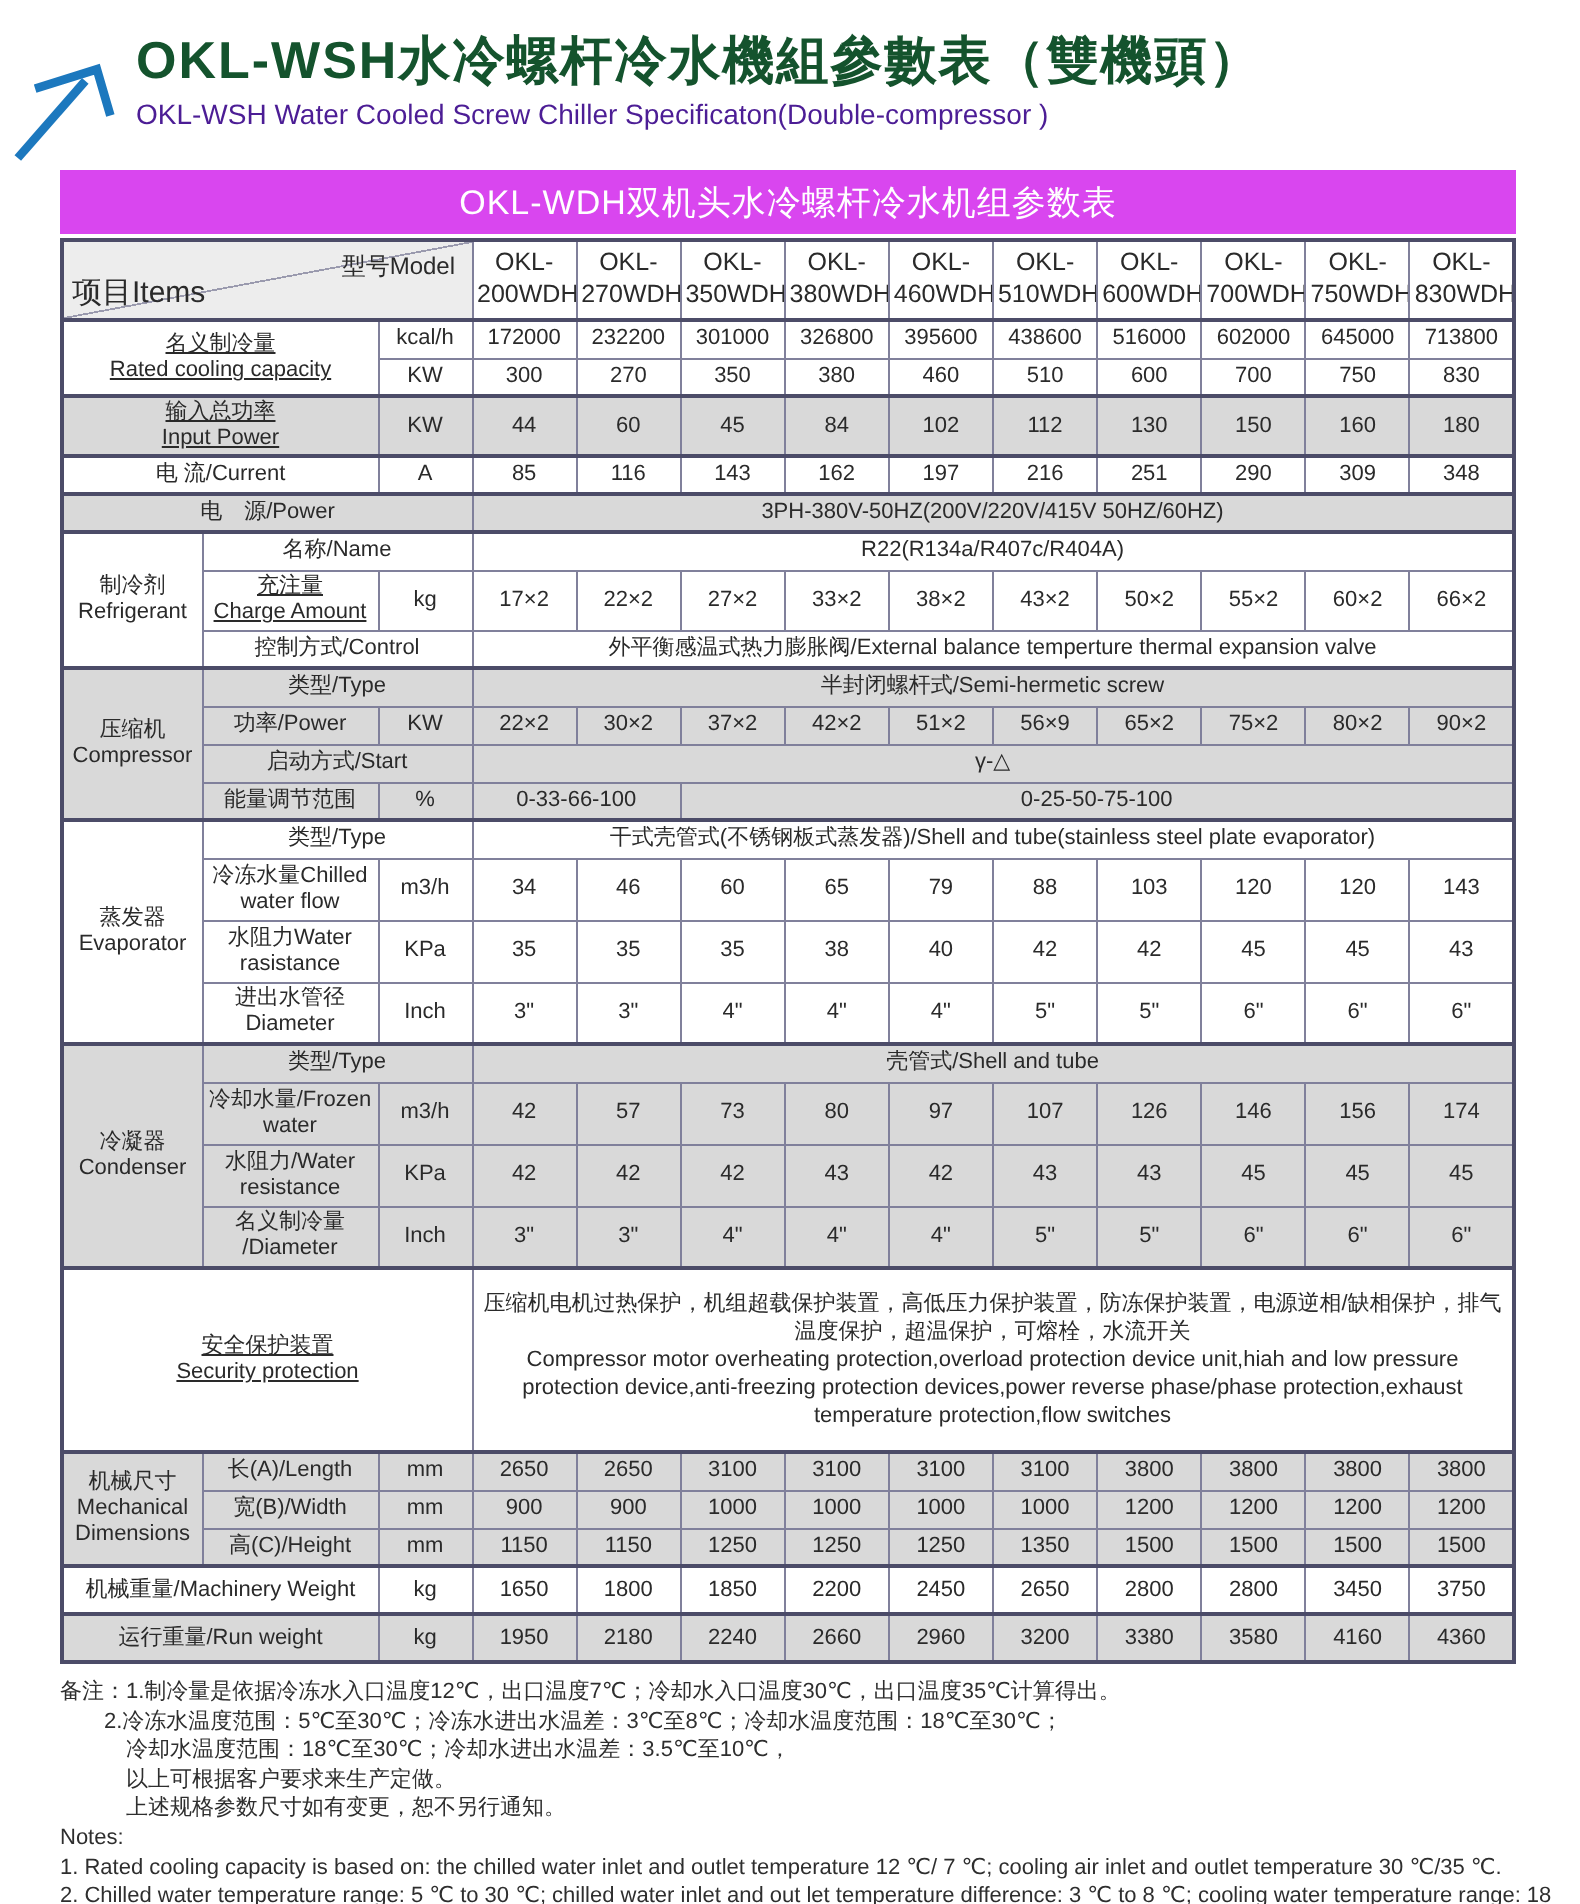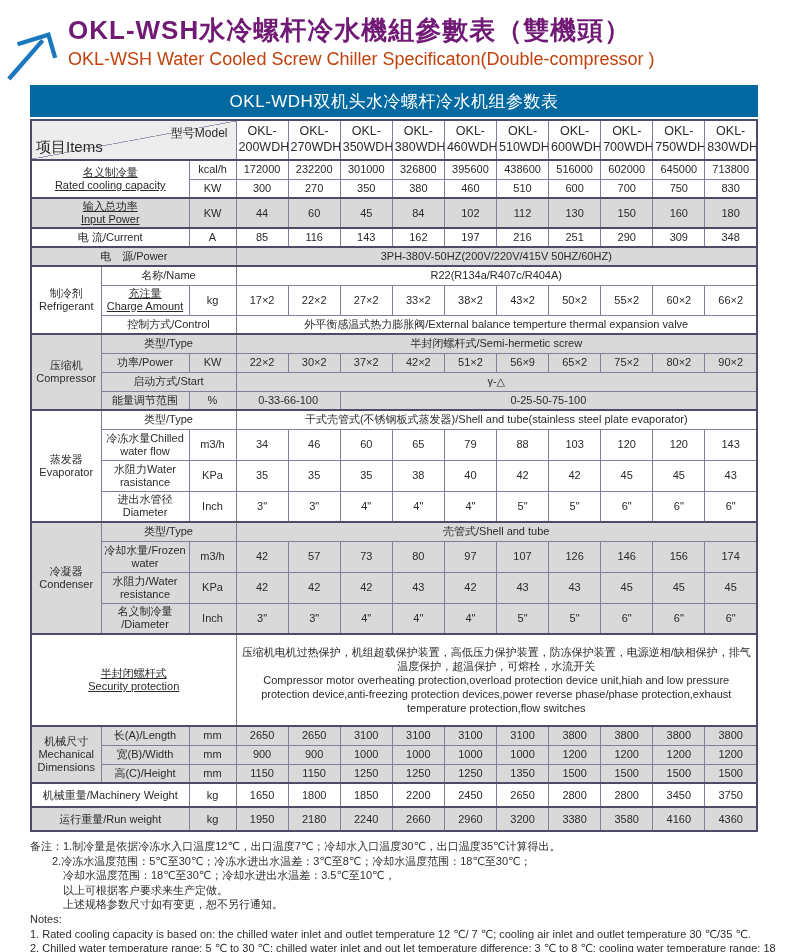--- a/index.html
+++ b/index.html
@@ -3,22 +3,22 @@
 <meta charset="utf-8">
 <style>
   html,body{margin:0;padding:0;background:#fff;}
   body{width:790px;height:952px;overflow:hidden;font-family:"Liberation Sans","DejaVu Sans",sans-serif;color:#222;}
   .sheet{position:relative;width:790px;height:952px;}
 
   
   .hdr-block{display:flex;align-items:flex-start;padding:16px 0 0 6px;height:66px;}
   .logo{flex:0 0 auto;margin-top:6px;}
   .titles{margin-left:8px;}
-  .title-zh{font-size:26px;font-weight:bold;color:#701a75;line-height:1.15;letter-spacing:1px;}
-  .title-en{font-size:18px;color:#c2410c;line-height:1.3;margin-top:2px;}
+  .title-zh{font-size:26px;font-weight:bold;color:#14532d;line-height:1.15;letter-spacing:1px;}
+  .title-en{font-size:14px;color:#4c1d95;line-height:1.3;margin-top:2px;}
 
   
   .banner{margin:3px 0 2px 30px;width:728px;height:32px;display:flex;align-items:center;justify-content:center;
           color:#fff;font-size:17px;letter-spacing:0.5px;}
 
   
   table.spec{margin-left:30px;width:728px;table-layout:fixed;border-collapse:collapse;
              font-size:11px;color:#2a2a2a;line-height:1.18;border:2px solid #4c4c68;}
   table.spec td{border:1px solid #80809b;text-align:center;vertical-align:middle;padding:1px 2px;overflow:hidden;}
   tr.sec>td{border-top:2px solid #4c4c68;}
@@ -46,21 +46,21 @@
     <svg class="logo" width="54" height="60" viewBox="0 0 56 60">
       <path d="M12 22 L44 12 L51 36" fill="none" stroke-width="4.5" style="stroke: rgb(28, 120, 190);"></path>
       <path d="M3 58 L38 18" fill="none" stroke-width="4.5" style="stroke: rgb(28, 120, 190);"></path>
     </svg>
     <div class="titles">
       <div class="title-zh">OKL-WSH水冷螺杆冷水機組參數表（雙機頭）</div>
       <div class="title-en">OKL-WSH Water Cooled Screw Chiller Specificaton(Double-compressor )</div>
     </div>
   </div>
 
-  <div class="banner" style="background-color: #0369a1;">OKL-WDH双机头水冷螺杆冷水机组参数表</div>
+  <div class="banner" style="background-color: #d946ef;">OKL-WDH双机头水冷螺杆冷水机组参数表</div>
 
   <table class="spec">
     <colgroup>
       <col style="width:70px">
         <col style="width:88px">
         <col style="width:47px">
       <col>
         <col>
         <col>
         <col>
@@ -329,21 +329,21 @@
           <td>4"</td>
           <td>5"</td>
           <td>5"</td>
           <td>6"</td>
           <td>6"</td>
           <td>6"</td>
         </tr>
 
     <tr class="h92 sec">
       <td class="lab" colspan="3">
-        <span class="l">半封闭螺杆式</span>
+        <span class="l">安全保护装置</span>
         <span class="l">Security protection</span>
       </td>
       <td class="left" colspan="10">
         <div>压缩机电机过热保护，机组超载保护装置，高低压力保护装置，防冻保护装置，电源逆相/缺相保护，排气温度保护，超温保护，可熔栓，水流开关</div>
         <div>Compressor motor overheating protection,overload protection device unit,hiah and low pressure protection device,anti-freezing protection devices,power reverse phase/phase protection,exhaust temperature protection,flow switches</div>
       </td>
     </tr>
 
     <tr class="h19 sec g">
       <td class="grp" rowspan="3">

